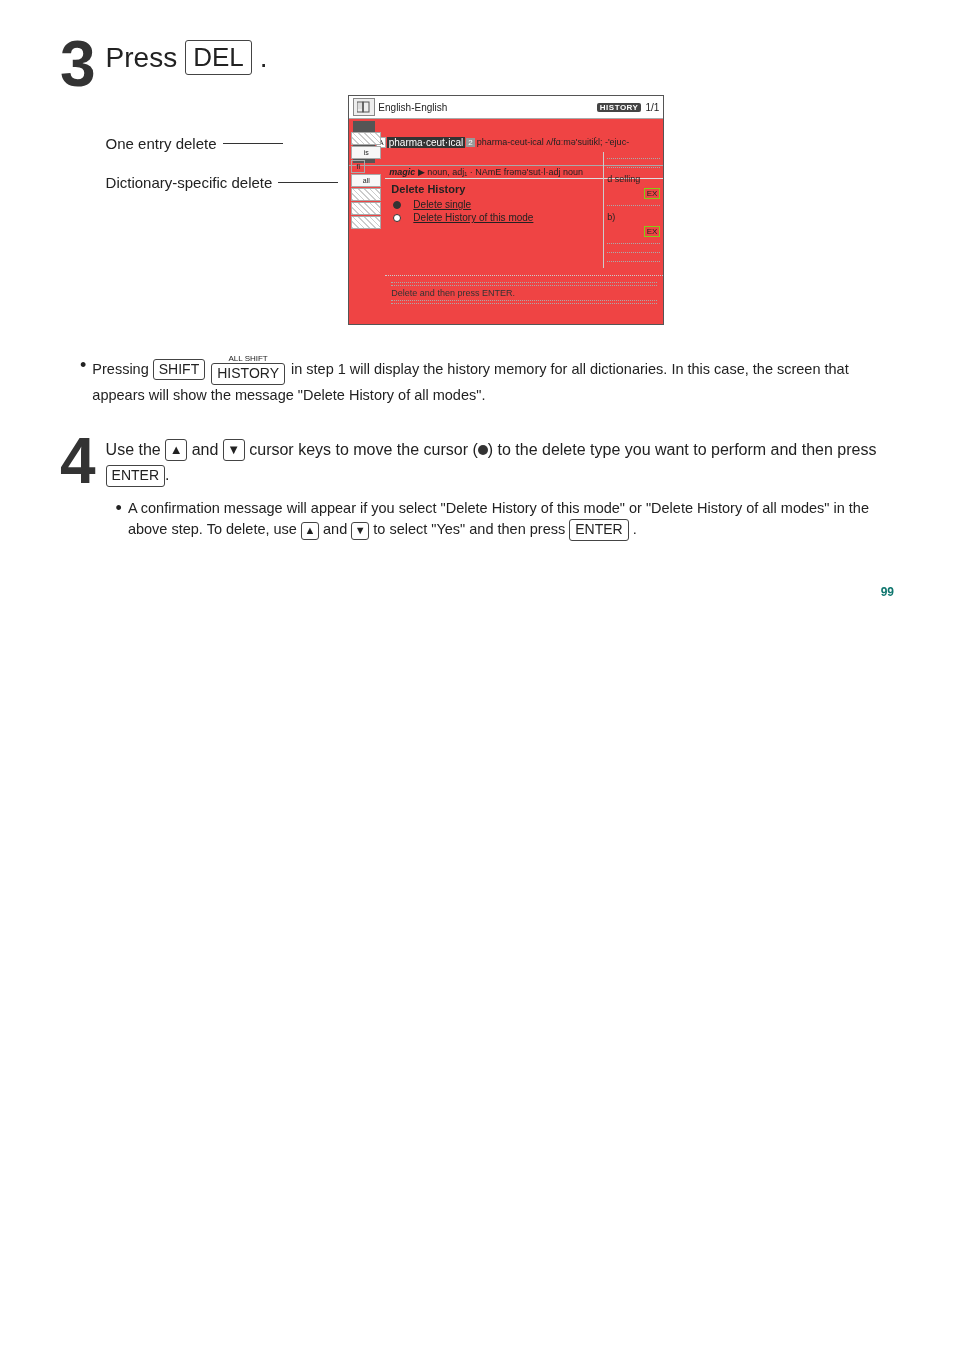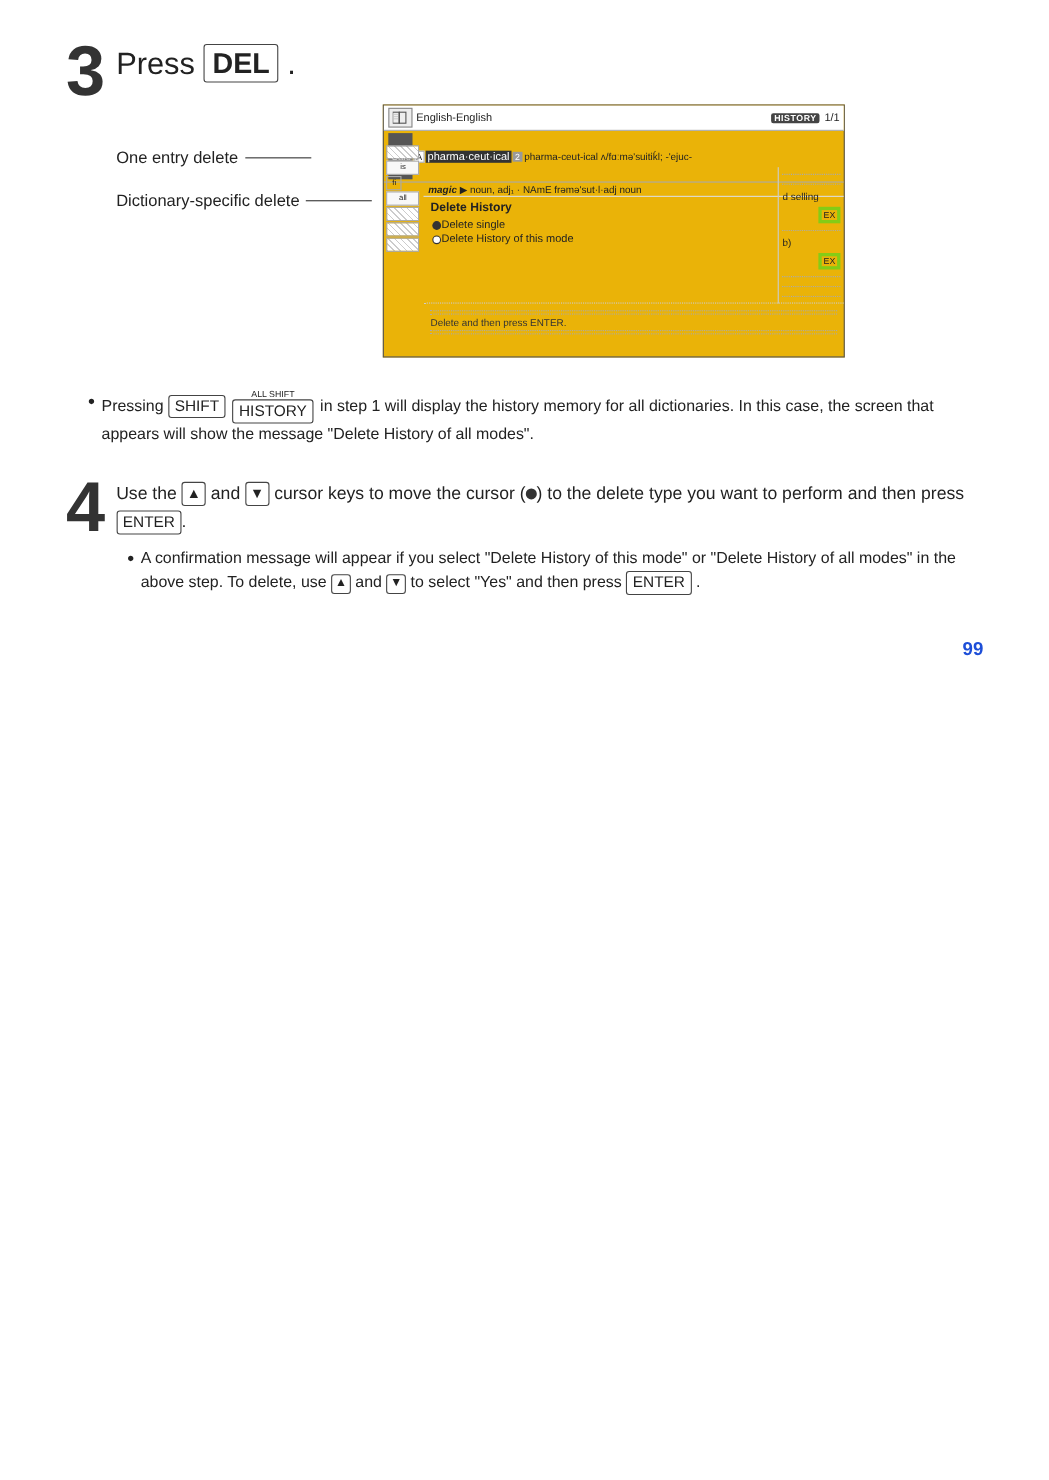--- a/index.html
+++ b/index.html
@@ -49,21 +49,21 @@
       gap: 8px;
     }
 
     .key-box {
       display: inline-block;
       border: 1.5px solid #444;
       border-radius: 3px;
       padding: 1px 7px;
       font-size: 26px;
       font-family: Arial, sans-serif;
-      font-weight: bold;
+      font-weight: normal;
       background: #fff;
       line-height: 1.2;
     }
 
     .key-box-small {
       display: inline-block;
       border: 1.5px solid #444;
       border-radius: 3px;
       padding: 0px 5px;
       font-size: 14px;
@@ -104,23 +104,23 @@
       width: 60px;
       height: 1px;
       background: #333;
       margin-left: 6px;
       flex-shrink: 0;
     }
 
     
     .screen-mockup {
       border: 1.5px solid #555;
-      width: 420px;
+      width: 316px;
       min-height: 230px;
-      background: #eab308;
+      background: #ef4444;
       font-size: 11px;
       position: relative;
       flex-shrink: 0;
     }
 
     .screen-top-bar {
       background: #fff;
       border-bottom: 1px solid #aaa;
       padding: 2px 4px;
       display: flex;
@@ -179,24 +179,25 @@
 
     .screen-menu-title {
       font-size: 11px;
       font-weight: bold;
       margin-bottom: 4px;
     }
 
     .screen-menu-item {
       display: flex;
       align-items: center;
-      gap: 0;
+      gap: 12px;
       font-size: 10px;
       margin-bottom: 2px;
       padding-left: 2px;
+      text-decoration: underline;
     }
 
     .radio-selected {
       width: 8px;
       height: 8px;
       border-radius: 50%;
       border: 1.5px solid #333;
       background: #333;
       flex-shrink: 0;
       display: inline-block;
@@ -224,21 +225,21 @@
       border-left: 1px solid #ccc;
     }
 
     .dotted-line {
       border-bottom: 1px dotted #aaa;
       width: 100%;
       margin: 2px 0;
     }
 
     .ex-badge {
-      border: 3px solid #84cc16;
+      border: 1px solid #84cc16;
       font-size: 8px;
       padding: 0 2px;
       display: inline-block;
       text-align: center;
       align-self: flex-end;
     }
 
     .screen-bottom-text {
       font-size: 9px;
       color: #333;
@@ -326,23 +327,23 @@
     
     .step4-bullet {
       margin-left: 10px;
     }
 
     
     .page-number {
       position: absolute;
       bottom: 30px;
       right: 60px;
-      font-size: 17px;
+      font-size: 12px;
       font-weight: bold;
-      color: #1d4ed8;
+      color: #0f766e;
       margin-top: 48px;
     }
 
     
     .hatch-block {
       background: repeating-linear-gradient(
         45deg,
         #ccc,
         #ccc 1px,
         #fff 1px,

